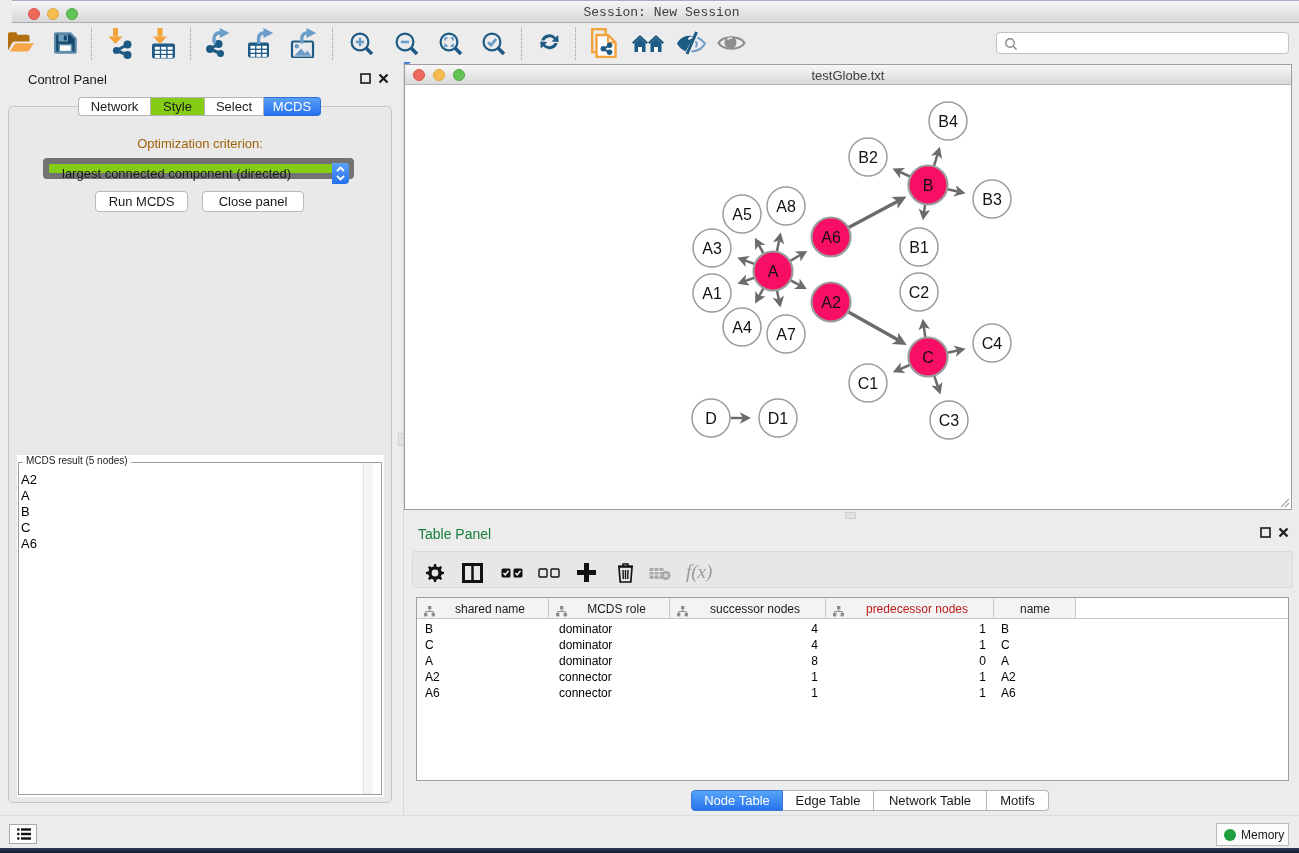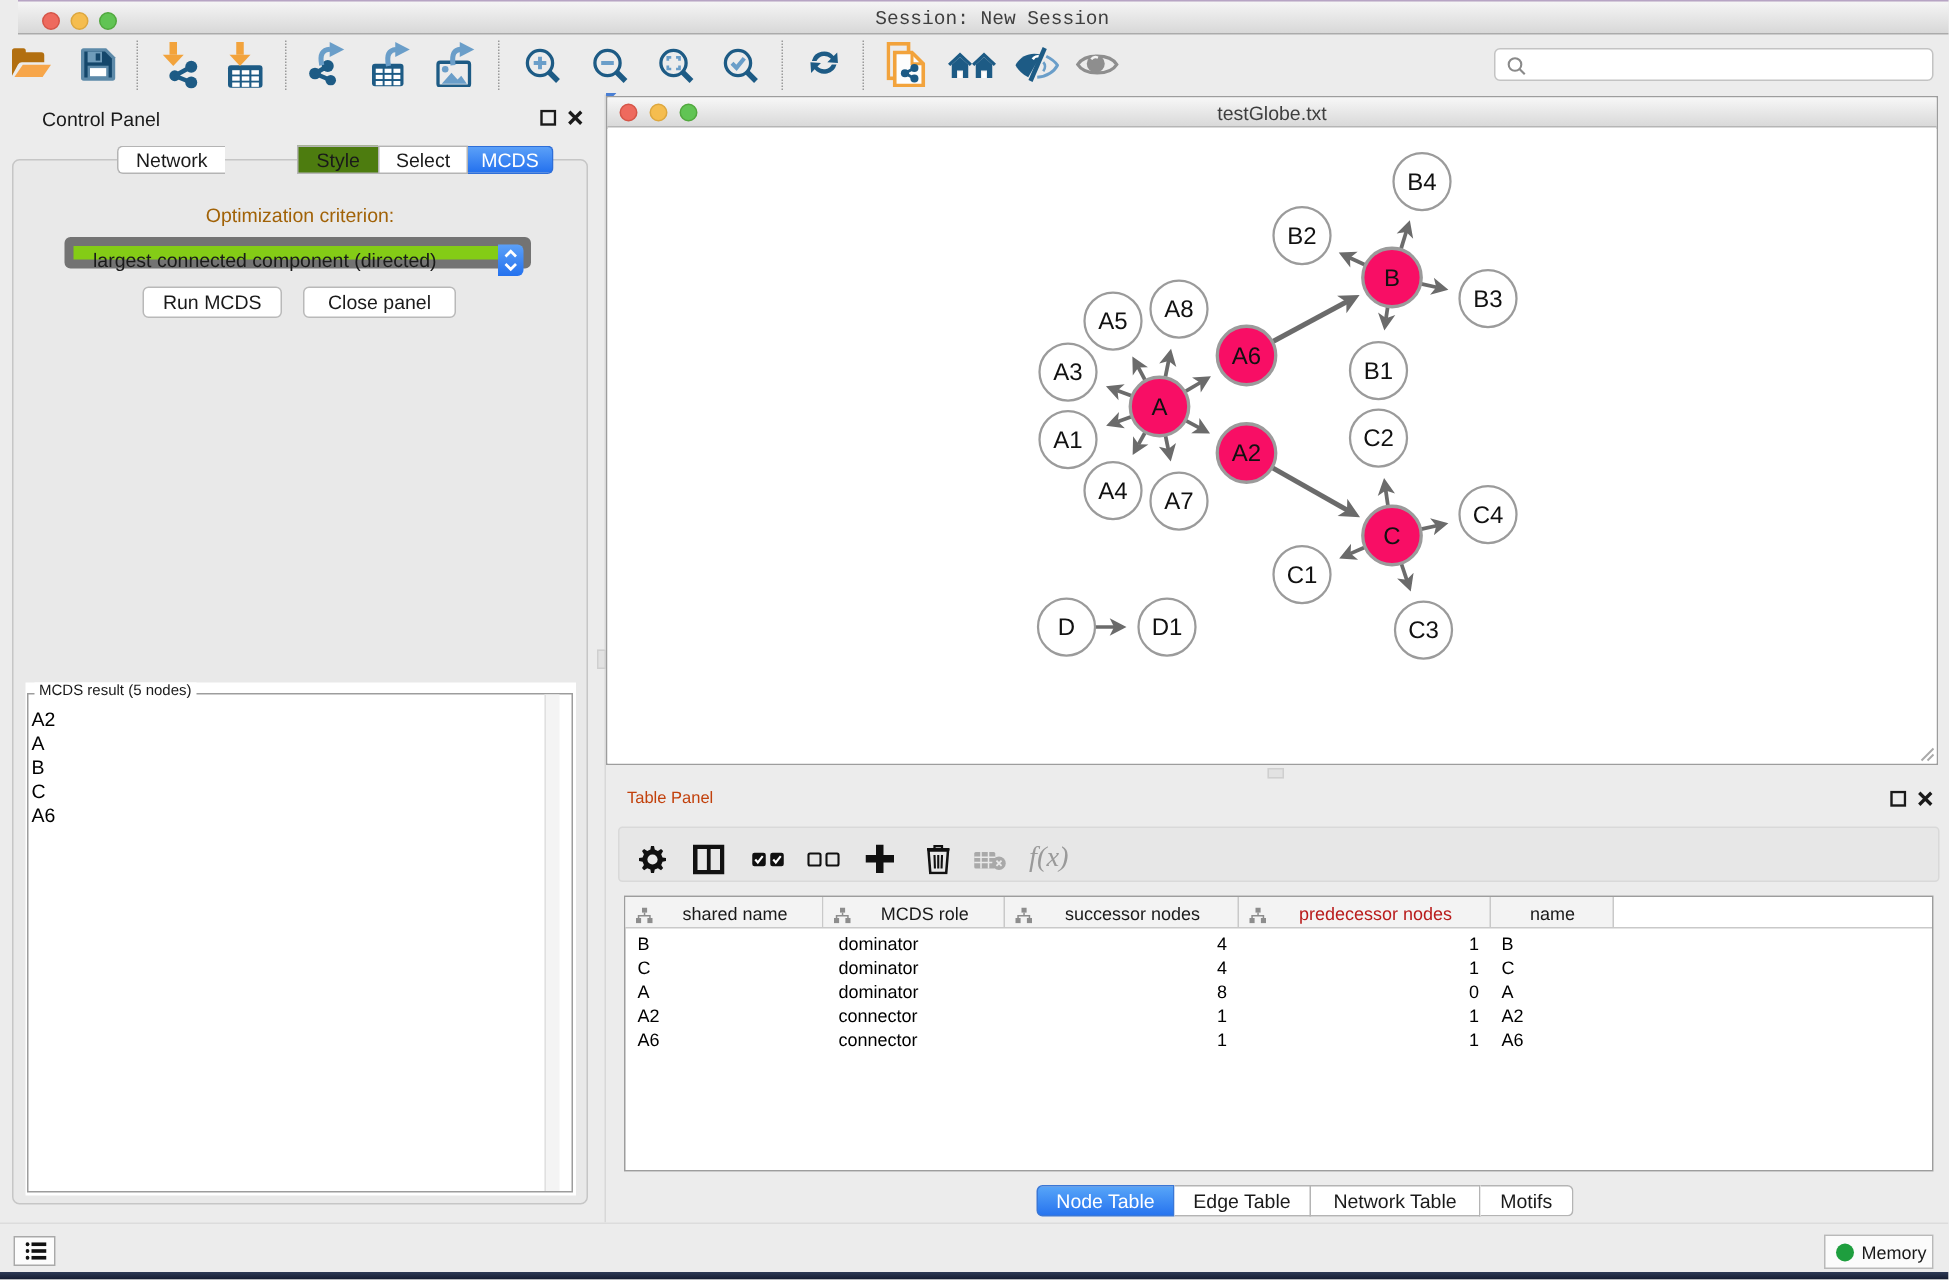--- a/index.html
+++ b/index.html
@@ -164,21 +164,21 @@
     </svg>
  <svg class="abs" style="left:378px;top:10px" width="11" height="11" viewBox="0 0 11 11">
       <path d="M1.5 1.5 L9.5 9.5 M9.5 1.5 L1.5 9.5" stroke="#1a1a1a" stroke-width="2.2"></path>
     </svg>
  <div class="abs" style="left:8px;top:43px;width:384px;height:697px;background:#e9e9e9;border:1px solid #c6c6c6;border-radius:5px;"></div>
  <div class="abs" style="left:78px;top:97px;width:243px;height:19px;"></div>
 </div>
 
 <div class="abs" style="left:78px;top:97px;height:19px;display:flex;font-size:13px;">
  <div style="width:72px;background:#fff;border:1px solid #b4b4b4;border-right:none;border-radius:4px 0 0 4px;text-align:center;line-height:18px;color:#1a1a1a;">Network</div>
- <div style="width:54px;background:#4d7c0f;border:1px solid #b4b4b4;border-right:none;text-align:center;line-height:18px;color:#1a1a1a;margin-left:48px;">Style</div>
+ <div style="width:54px;background:#84cc16;border:1px solid #b4b4b4;border-right:none;text-align:center;line-height:18px;color:#1a1a1a;">Style</div>
  <div style="width:60px;background:#fff;border:1px solid #b4b4b4;text-align:center;line-height:18px;color:#1a1a1a;">Select</div>
  <div style="width:57px;background:linear-gradient(#5ba0f8,#2471ee);border:1px solid #2e6ed8;border-left:none;border-radius:0 4px 4px 0;text-align:center;line-height:18px;color:#fff;">MCDS</div>
 </div>
 
 <div class="abs" style="left:0;top:136px;width:400px;text-align:center;font-size:13px;color:#a16207;">Optimization criterion:</div>
 <div class="abs" style="left:43px;top:158px;width:311px;height:21px;background:#84cc16;border:6px solid #737373;border-radius:4px;">
  <div class="abs" style="left:13px;top:2px;font-size:13px;color:#1a1a1a;">largest connected component (directed)</div>
  <div class="abs" style="right:-1px;top:-1px;width:17px;height:21px;background:linear-gradient(#5ba0f8,#2471ee);border-radius:0 4px 4px 0;">
   <svg width="17" height="21" viewBox="0 0 17 21">
         <path d="M5 8 L8.5 4.5 L12 8" fill="none" stroke="#fff" stroke-width="1.8"></path>
@@ -292,21 +292,21 @@
           <text x="372" y="337.5" text-anchor="middle" font-size="16" fill="#111">D1</text>
         </svg></div>
  </div>
  <svg class="abs" style="right:1px;bottom:1px" width="12" height="12" viewBox="0 0 12 12">
       <path d="M11 3 L3 11 M11 7 L7 11" stroke="#aaa" stroke-width="1.3"></path>
     </svg>
 </div>
 <div class="abs" style="left:845px;top:512px;width:11px;height:7px;background:#e2e2e2;border:1px solid #cfcfcf;"></div>
 
 <div class="abs" style="left:404px;top:520px;width:895px;height:295px;background:#ececec;">
- <div class="abs" style="left:14px;top:6px;font-size:11px;color:#c2410c;">Table Panel</div>
+ <div class="abs" style="left:14px;top:6px;font-size:14px;color:#15803d;">Table Panel</div>
  <svg class="abs" style="left:856px;top:7px" width="11" height="11" viewBox="0 0 11 11">
       <rect x="1" y="1" width="9" height="9" fill="none" stroke="#1a1a1a" stroke-width="1.6"></rect>
     </svg>
  <svg class="abs" style="left:874px;top:7px" width="11" height="11" viewBox="0 0 11 11">
       <path d="M1.5 1.5 L9.5 9.5 M9.5 1.5 L1.5 9.5" stroke="#1a1a1a" stroke-width="2.2"></path>
     </svg>
  <div class="abs" style="left:8px;top:31px;width:881px;height:37px;background:#e7e7e7;border:1px solid #d9d9d9;border-radius:3px;"></div>
 </div>
 <svg class="abs" style="left:426px;top:564px" width="18" height="18" viewBox="0 0 18 18">
     <path d="M8 0 L10 0 L10.5 2.4 L12.6 3.3 L14.7 2 L16.1 3.4 L14.8 5.5 L15.7 7.6 L18 8 L18 10 L15.7 10.5 L14.8 12.6 L16.1 14.7 L14.7 16.1 L12.6 14.8 L10.5 15.7 L10 18 L8 18 L7.6 15.7 L5.5 14.8 L3.4 16.1 L2 14.7 L3.3 12.6 L2.4 10.5 L0 10 L0 8 L2.4 7.6 L3.3 5.5 L2 3.4 L3.4 2 L5.5 3.3 L7.6 2.4 Z" fill="#111"></path>

